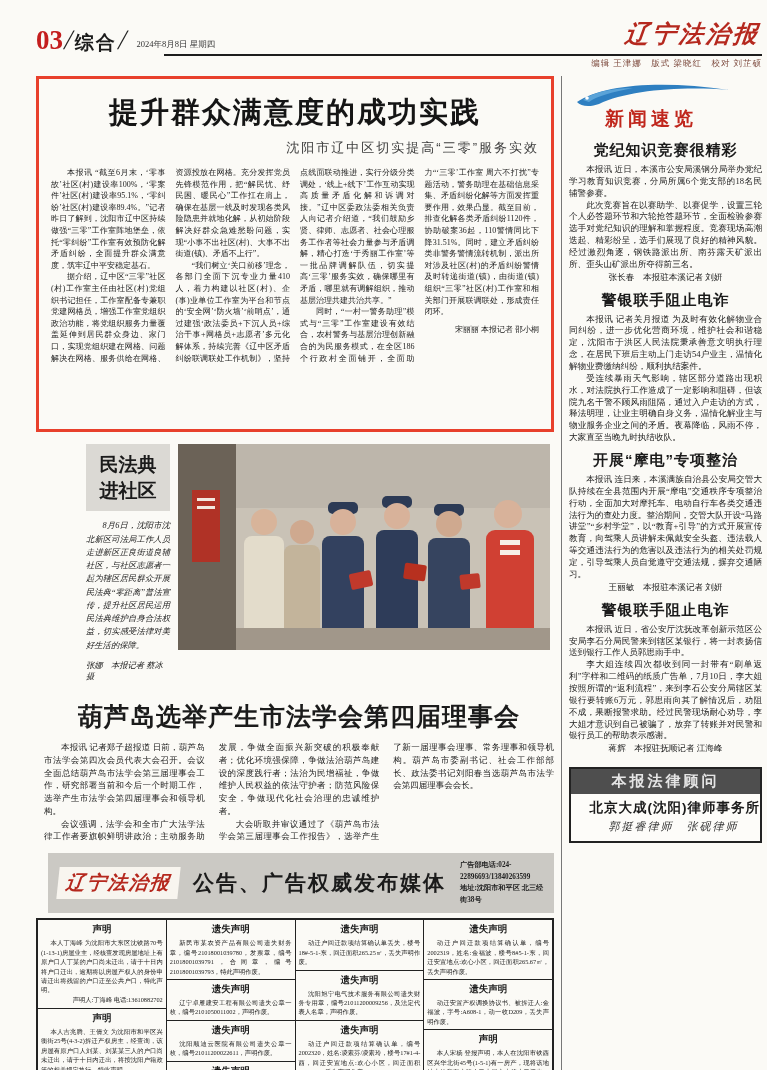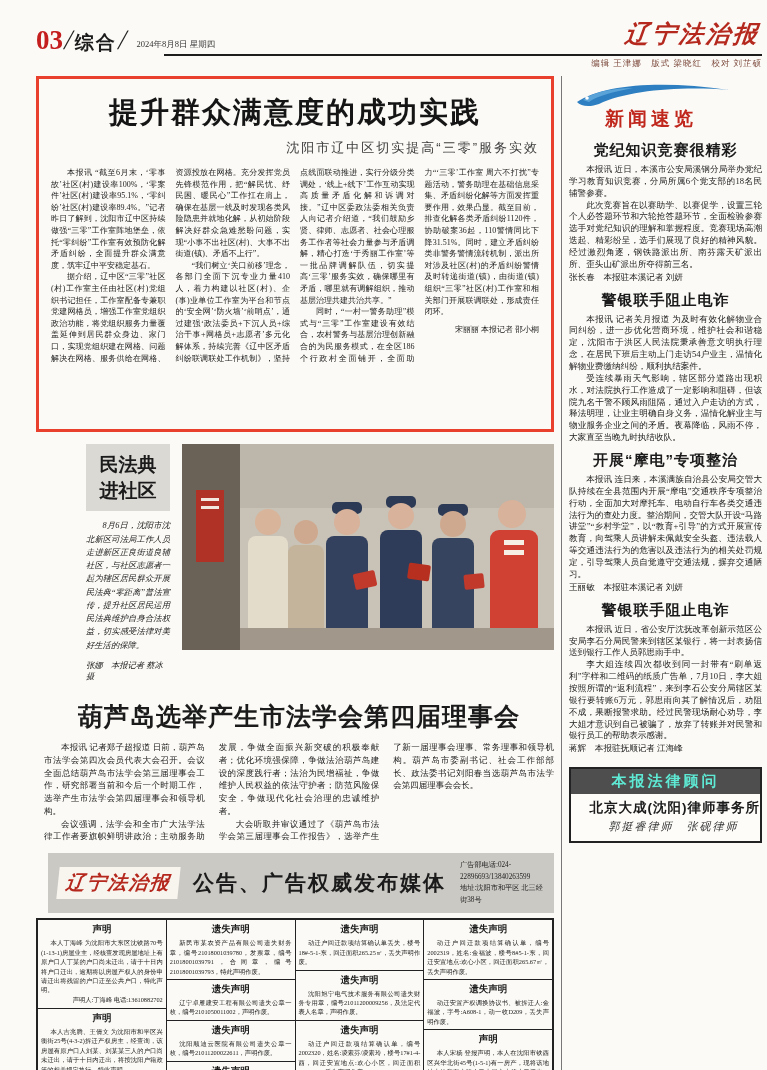--- a/index.html
+++ b/index.html
@@ -29,21 +29,21 @@
   .lead-article { border:3px solid #e8402c; border-radius:0; padding:10px 12px 8px; height:356px; }
   .lead-headline { text-align:center; font-family:"Liberation Sans", sans-serif; font-weight:bold;
                    font-size:29px; letter-spacing:2px; margin:4px 0 6px; color:#151515; }
   .lead-subhead { text-align:right; font-family:"Liberation Sans", sans-serif; font-size:13px;
                   color:#3c3c3c; letter-spacing:2px; margin-bottom:10px; }
   .lead-body { column-count:4; column-gap:10px; font-size:8px; line-height:1.45; text-align:justify; height:238px; }
   .lead-body p { margin:0; text-indent:2em; }
   .lead-byline { text-align:right; text-indent:0 !important; margin-top:6px !important; }
 
   
-  .photo-row { display:flex; gap:8px; margin:12px 0 0 50px;justify-content:space-between; }
+  .photo-row { display:flex; gap:8px; margin:12px 0 0 50px; }
   .caption-panel { width:84px; flex:0 0 84px; }
   .photo-title-box { background:#dbd9d4; padding:8px 4px; text-align:center;
                      font-family:"Liberation Sans", sans-serif; font-weight:bold; font-size:19px; line-height:1.35; }
   .photo-caption { font-size:8.3px; font-style:italic; line-height:1.6; margin-top:8px; text-align:justify; text-indent:2em; }
   .photo-byline { font-size:8.3px; font-style:italic; margin-top:5px; }
   .photo-frame { width:372px; height:206px; flex:0 0 372px; }
   .photo-frame svg { display:block; }
 
   
   .second-article { margin-top:18px; padding-left:8px; }
@@ -52,46 +52,46 @@
   .second-body { column-count:3; column-gap:14px; font-size:8.5px; line-height:1.5; text-align:justify; }
   .second-body p { margin:0; text-indent:2em; }
 
   
   .ad-banner { margin:10px 0 5px 12px; background:#cbc9c4; display:flex; align-items:center;
                padding:7px 10px; gap:14px; }
   .banner-brand { color:#b5281e; font-weight:bold; font-style:italic; font-size:19px; letter-spacing:2px;
                   background:#f8f5ef; padding:3px 8px; transform:skewX(-6deg); white-space:nowrap; }
   .banner-title { font-family:"Liberation Sans", sans-serif; font-weight:900; font-size:21px;
                   letter-spacing:2px; white-space:nowrap; }
-  .banner-contact { font-size:7.2px; font-weight:normal; line-height:1.6; color:#222; }
+  .banner-contact { font-size:7.2px; font-weight:bold; line-height:1.6; color:#222; }
 
   
   .classifieds { display:flex; border:2px solid #222; margin-top:4px; background:#fbfaf6; }
   .cl-col { flex:1; border-right:1px solid #222; display:flex; flex-direction:column; }
   .cl-col:last-child { border-right:none; }
   .notice { border-bottom:1px solid #222; padding:2px 3px 3px; }
   .notice:last-child { border-bottom:none; flex:1; }
   .notice-title { text-align:center; font-family:"Liberation Sans", sans-serif; font-weight:bold;
                   font-size:9.5px; margin:1px 0 2px; }
   .notice-text { font-size:6.3px; line-height:1.5; text-align:justify; text-indent:1.5em; margin:0; }
   .notice-sig { font-size:6.3px; text-align:right; margin:1px 0 0; }
 
   
   .news-logo { position:relative; height:54px; margin:2px 0 2px; }
   .fish-icon { position:absolute; left:4px; top:0; }
   .logo-text { position:absolute; left:36px; top:26px; color:#c0271d; font-weight:bold; font-size:19px;
                letter-spacing:4px; font-family:"Liberation Serif", serif; }
   .brief h3 { text-align:center; font-family:"Liberation Sans", sans-serif; font-weight:bold;
               font-size:15px; letter-spacing:1px; margin:7px 0 4px; }
   .brief p { font-size:8.6px; line-height:1.38; text-align:justify; text-indent:2em; margin:0; }
-  .brief .brief-byline { text-align:left; text-indent:0; margin-top:1px; }
+  .brief .brief-byline { text-align:center; text-indent:0; margin-top:1px; }
 
   
   .legal-box { border:2px solid #222; margin-top:12px; background:#fdfcf9; }
-  .legal-header { background:#4e4e4e; color:#5eead4; text-align:center; font-family:Liberation Sans, sans-serif;
+  .legal-header { background:#4e4e4e; color:#e5e5e5; text-align:center; font-family:Liberation Sans, sans-serif;
                   font-weight:bold; font-size:15px; letter-spacing:3px; padding:3px 0; }
   .legal-firm { text-align:right; font-family:"Liberation Sans", sans-serif; font-weight:bold;
                 font-size:13.5px; letter-spacing:1px; padding:5px 0 2px; }
   .legal-names { text-align:center; font-style:italic; font-size:11px; letter-spacing:2px; padding:0 0 7px; color:#333;margin-left:16px; }
 </style>
 </head>
 <body>
 
 <div class="page">
   <div class="inner">

